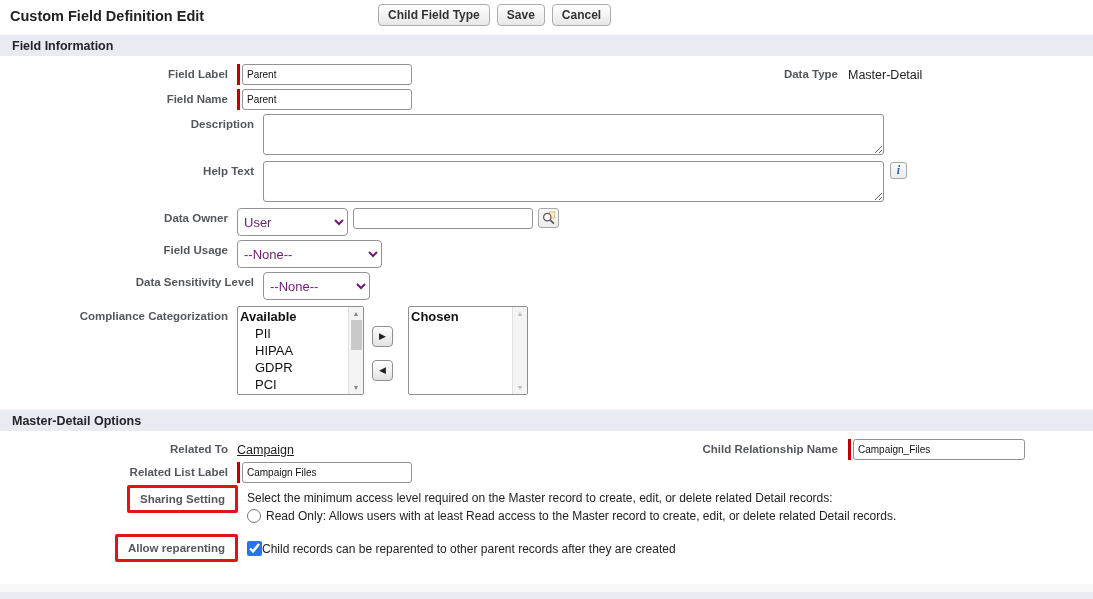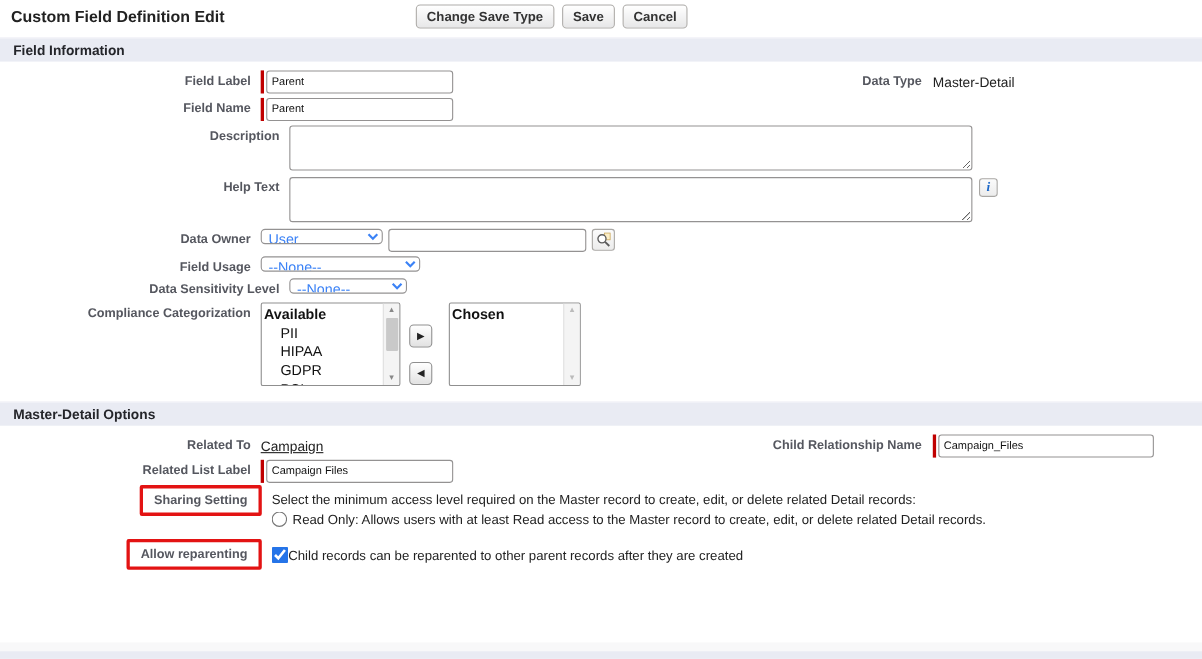--- a/index.html
+++ b/index.html
@@ -47,30 +47,30 @@
 
   
   .req-wrap { display: flex; align-items: stretch; }
   .req-bar { width: 3px; background: #c00000; margin-right: 2px; flex: none; }
   .text-input {
     font-family: "Liberation Sans", sans-serif; font-size: 10px; color: #111;
     height: 21px; border: 1px solid #949292; border-radius: 3px; padding: 0 4px;
     background: #fff;
   }
   .w170 { width: 170px; }
-  .w176 { width: 196px; }
+  .w176 { width: 172px; }
   .w180 { width: 180px; }
   textarea.box {
     font-family: "Liberation Sans", sans-serif; font-size: 13px; color: #111;
     width: 621px; height: 41px; border: 1px solid #949292; border-radius: 3px;
     padding: 2px 4px; resize: both;
   }
   select.sel {
-    font-family: "Liberation Sans", sans-serif; font-size: 13px; color: #3b82f6;
-    height: 14px; border: 1px solid #949292; border-radius: 4px; background: #fff;
+    font-family: "Liberation Sans", sans-serif; font-size: 13px; color: #701a75;
+    height: 28px; border: 1px solid #949292; border-radius: 4px; background: #fff;
     padding: 0 2px;
   }
   .sel-owner { width: 111px; }
   .sel-usage { width: 145px; }
   .sel-sens  { width: 107px; }
 
   .icon-btn {
     height: 20px; border: 1px solid #a9a7a4; border-radius: 3px;
     background: linear-gradient(#fbfbfb, #ececec);
     display: inline-flex; align-items: center; justify-content: center;
@@ -79,21 +79,21 @@
   .lookup-btn { width: 21px; margin-left: 5px; }
   .info-btn {
     width: 17px; height: 17px; margin-left: 6px; margin-top: 1px;
     font-family: "Liberation Serif", serif; font-style: italic; font-weight: 700;
     font-size: 12px; color: #1a66c8;
   }
 
   
   .dual-list { display: flex; align-items: flex-start; }
   .listbox {
-    width: 127px; height: 76px; border: 1px solid #8f8f8f; border-radius: 2px;
+    width: 127px; height: 89px; border: 1px solid #8f8f8f; border-radius: 2px;
     background: #fff; display: flex; overflow: hidden;
   }
   .listbox.chosen { width: 120px; margin-left: 8px; }
   .list-inner { flex: 1; padding: 1px 0 0 2px; overflow: hidden; }
   .list-header { font-size: 13px; font-weight: 700; color: #111; line-height: 17px; }
   .list-item { font-size: 13px; color: #111; line-height: 17px; padding-left: 15px; cursor: default; }
   .scrollbar {
     width: 15px; flex: none; background: #f4f4f4; border-left: 1px solid #e0e0e0;
     display: flex; flex-direction: column; align-items: center;
   }
@@ -134,21 +134,21 @@
   .mt-section { margin-top: 3px; }
 </style>
 </head>
 <body>
 
 <div class="page">
 
   <div class="header">
     <div class="page-title">Custom Field Definition Edit</div>
     <div class="header-buttons">
-      <button class="btn">Change Save Type</button>
+      <button class="btn">Child Field Type</button>
       <button class="btn">Save</button>
       <button class="btn">Cancel</button>
     </div>
   </div>
 
   <div class="section-bar mt-section">Field Information</div>
 
   <div class="section-content">
 
     <div class="form-row">

